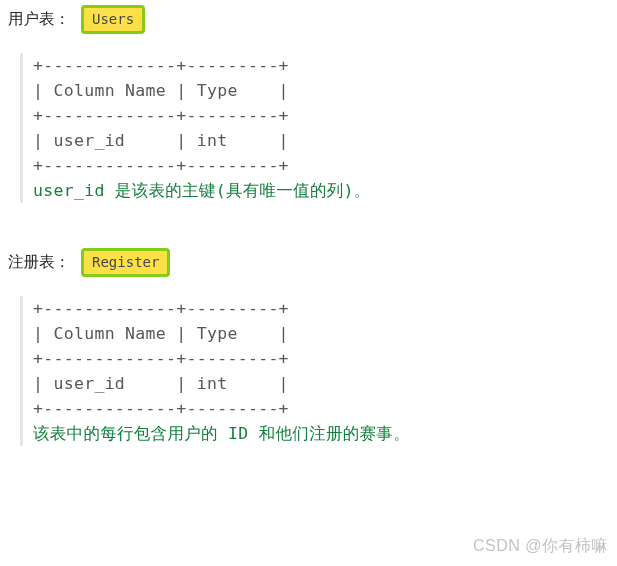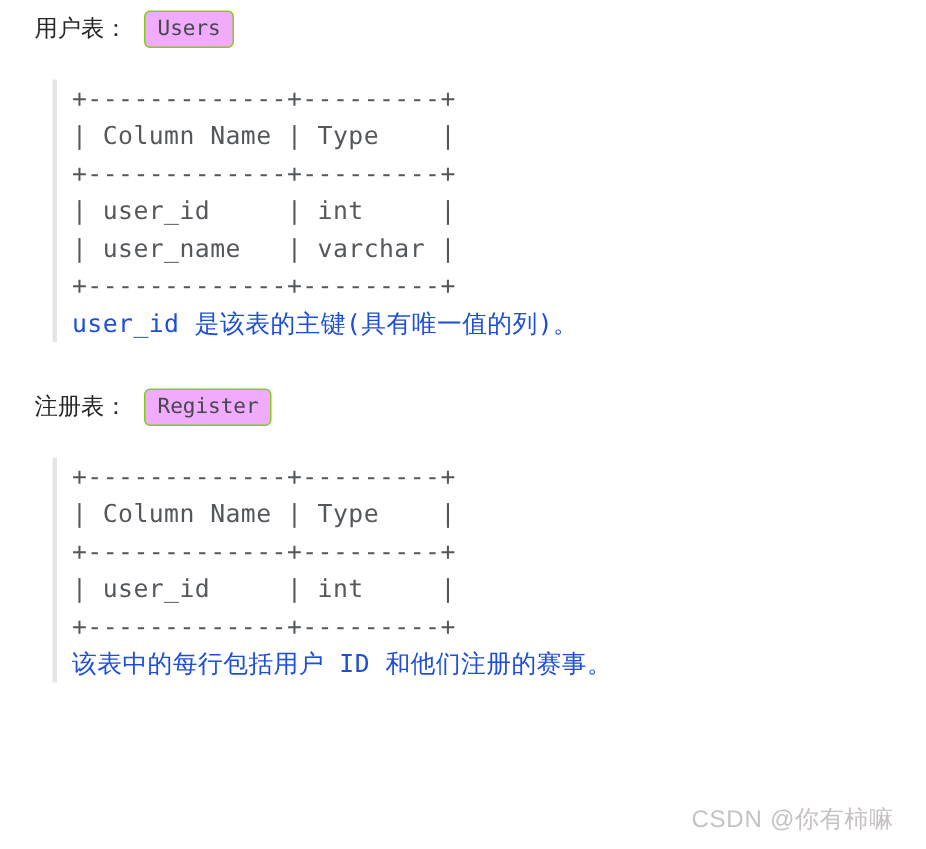--- a/index.html
+++ b/index.html
@@ -8,65 +8,65 @@
     background: #ffffff;
   }
   body {
     width: 617px;
     height: 566px;
     position: relative;
     overflow: hidden;
     font-family: "Liberation Sans", sans-serif;
   }
   .doc {
-    padding: 6px 0 0 23px;
+    padding: 6px 0 0 8px;
   }
   .section-header {
     display: flex;
     align-items: center;
     gap: 11px;
     height: 26px;
     font-size: 15.5px;
     color: #262626;
   }
   .section-label {
     white-space: nowrap;
   }
   .badge {
     font-family: "DejaVu Sans Mono", "Liberation Mono", monospace;
     font-size: 14px;
     line-height: 1;
     color: #44474b;
-    background: #f0abfc;
-    border: 1px solid #84cc16;
+    background: #fde047;
+    border: 3px solid #84cc16;
     border-radius: 4px;
     padding: 4px 8px 5px 8px;
   }
   .schema-block {
     margin: 21px 0 0 12px;
     border-left: 3px solid #e4e5e6;
     padding: 0 0 0 10px;
   }
   .mono-line {
     font-family: "DejaVu Sans Mono", "Liberation Mono", monospace;
     font-size: 16.5px;
     line-height: 25px;
     white-space: pre;
     color: #54575b;
     letter-spacing: 0.3px;
   }
   .desc .mono-line {
-    color: #1d4ed8;
+    color: #15803d;
   }
   .section + .section {
-    margin-top: 30px;
+    margin-top: 46px;
   }
   .watermark {
     position: absolute;
-    right: 21px;
+    right: 9px;
     bottom: 9px;
     font-size: 16px;
     color: #c7c2c2;
     letter-spacing: 0.5px;
   }
 </style>
 </head>
 <body>
 
 <div class="doc">
@@ -75,21 +75,20 @@
     <div class="section-header">
       <span class="section-label">用户表：</span>
       <code class="badge">Users</code>
     </div>
     <div class="schema-block">
       <div class="ascii-table">
         <div class="mono-line">+-------------+---------+</div>
         <div class="mono-line">| Column Name | Type    |</div>
         <div class="mono-line">+-------------+---------+</div>
         <div class="mono-line">| user_id     | int     |</div>
-        <div class="mono-line">| user_name   | varchar |</div>
         <div class="mono-line">+-------------+---------+</div>
       </div>
       <div class="desc">
         <div class="mono-line">user_id 是该表的主键(具有唯一值的列)。</div>
       </div>
     </div>
   </div>
 
   <div class="section">
     <div class="section-header">
@@ -98,20 +97,20 @@
     </div>
     <div class="schema-block">
       <div class="ascii-table">
         <div class="mono-line">+-------------+---------+</div>
         <div class="mono-line">| Column Name | Type    |</div>
         <div class="mono-line">+-------------+---------+</div>
         <div class="mono-line">| user_id     | int     |</div>
         <div class="mono-line">+-------------+---------+</div>
       </div>
       <div class="desc">
-        <div class="mono-line">该表中的每行包括用户 ID 和他们注册的赛事。</div>
+        <div class="mono-line">该表中的每行包含用户的 ID 和他们注册的赛事。</div>
       </div>
     </div>
   </div>
 
 </div>
 
 <div class="watermark">CSDN @你有柿嘛</div>
 
 </body></html>

